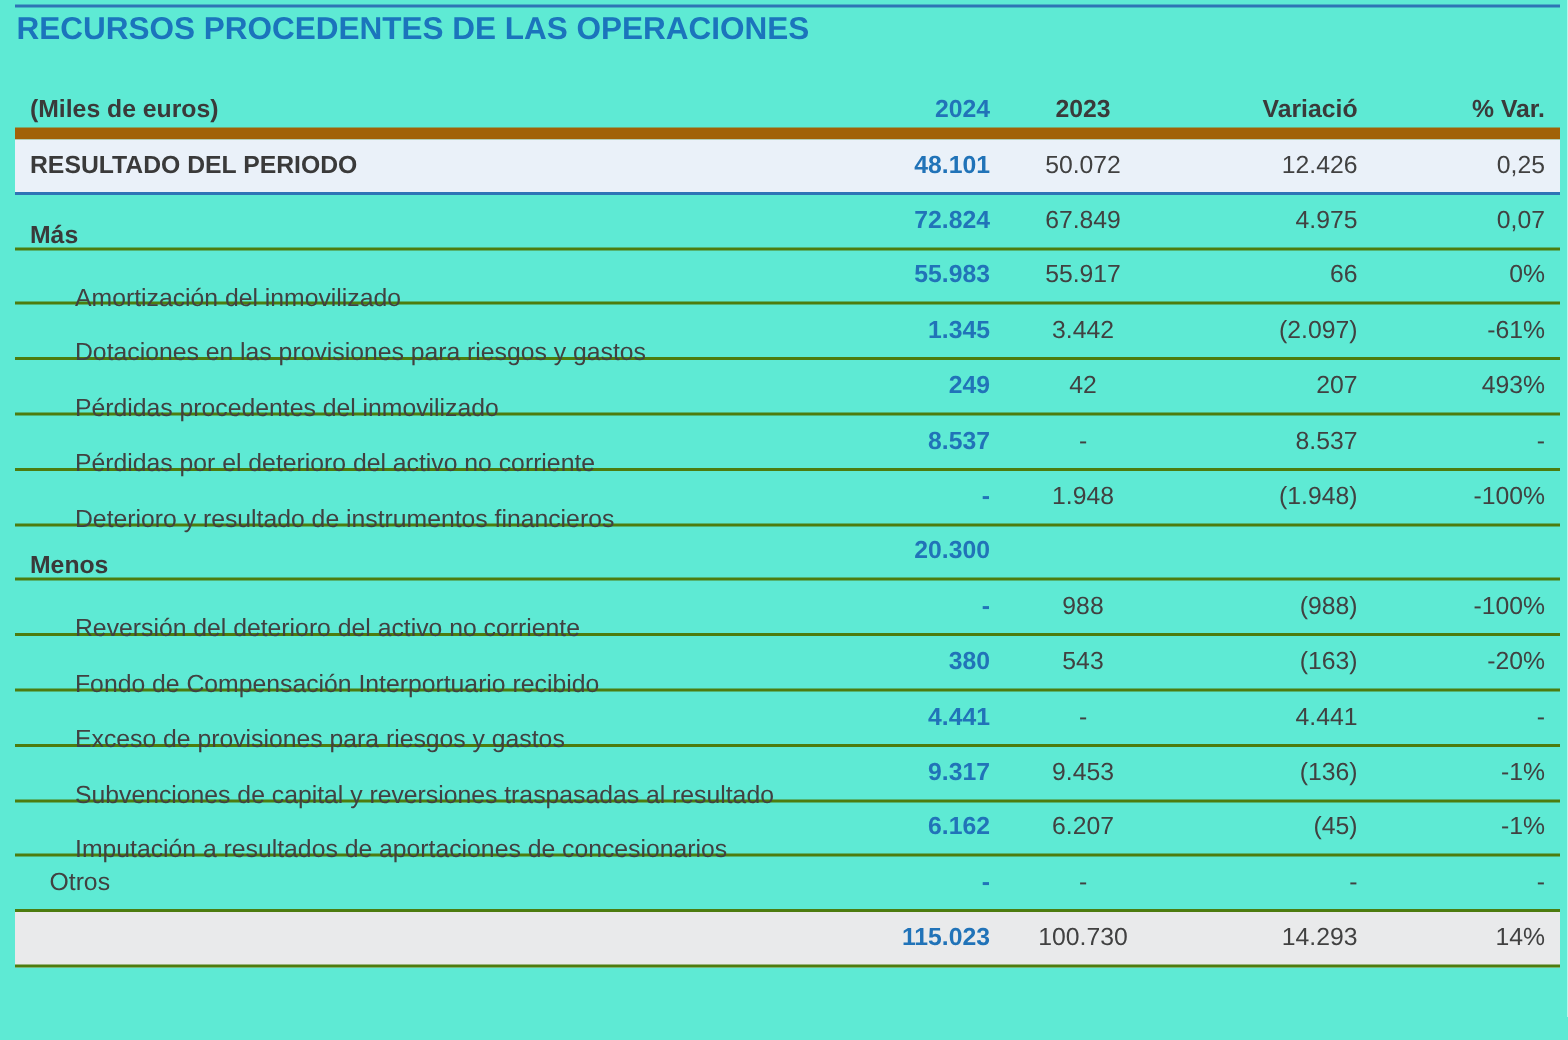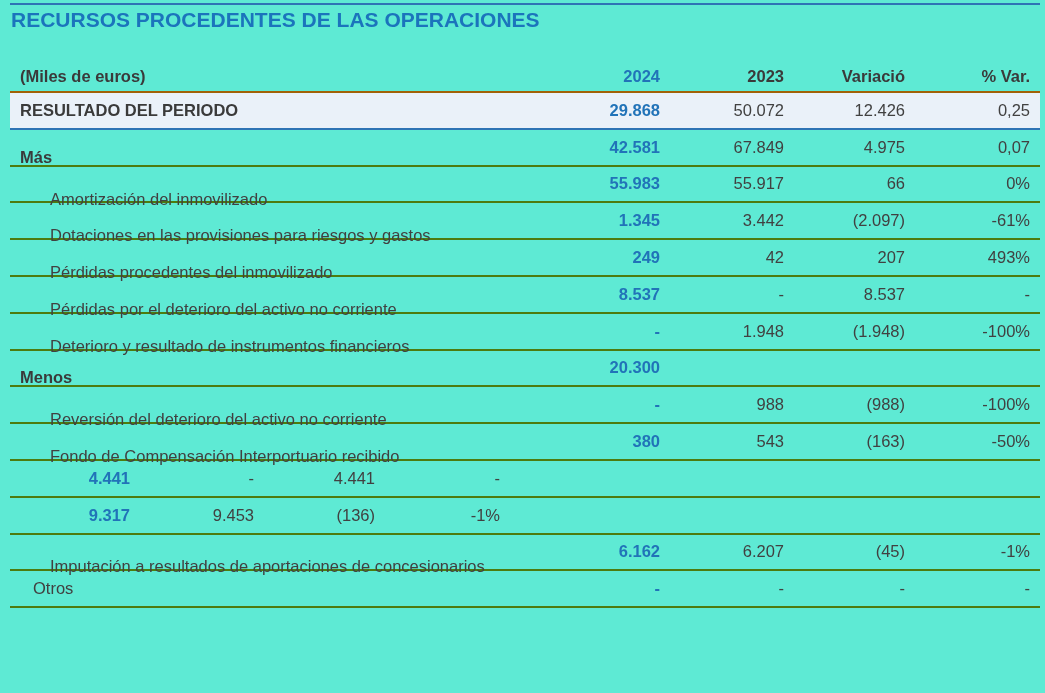--- a/index.html
+++ b/index.html
@@ -25,31 +25,31 @@
   }
   .row {
     display:flex; align-items:center;
     box-sizing:border-box;
     height:36.8px;
     border-bottom:2px solid #4d7c0f;
     padding-right:10px;
   }
   .row.header-row {
     height:31px;
-    border-bottom:2px solid #a16207;
+    border-bottom:8px solid #a16207;
     font-weight:bold; color:#3A3A3A;
   }
   .cell-label {
     flex:1 1 auto; min-width:0;
     padding-left:10px;
     text-align:left; white-space:nowrap; overflow:hidden;
   }
   .col { flex:0 0 auto; text-align:right; white-space:nowrap; }
   .col-2024 { width:120px; }
-  .col-2023 { width:124px; }
+  .col-2023 { width:124px;text-align:center; }
   .col-var  { width:121px; }
   .col-pct  { width:125px; }
   .row .col-2024 { color:#2173B8; font-weight:bold; }
   .header-row .col-2024 { color:#2173B8; }
 
   
   .type-highlight { background:#EAF1F9; border-bottom-color:#2E74B5; }
   .type-highlight .cell-label { font-weight:bold; color:#3A3A3A; }
   .type-section .cell-label { font-weight:bold; color:#3A3A3A;margin-top:20px; }
   .type-item .cell-label { padding-left:40px;margin-top:30px; }
@@ -71,29 +71,29 @@
       <div class="cell-label">(Miles de euros)</div>
       <div class="col col-2024">2024</div>
       <div class="col col-2023">2023</div>
       <div class="col col-var">Variació</div>
       <div class="col col-pct">% Var.</div>
     </div>
 
     <div>
   <div class="row type-highlight">
     <div class="cell-label">RESULTADO DEL PERIODO</div>
-    <div class="col col-2024">29.868</div>
+    <div class="col col-2024">48.101</div>
     <div class="col col-2023">50.072</div>
     <div class="col col-var">12.426</div>
     <div class="col col-pct">0,25</div>
   </div>
 
   <div class="row type-section">
     <div class="cell-label">Más</div>
-    <div class="col col-2024">42.581</div>
+    <div class="col col-2024">72.824</div>
     <div class="col col-2023">67.849</div>
     <div class="col col-var">4.975</div>
     <div class="col col-pct">0,07</div>
   </div>
 
   <div class="row type-item">
     <div class="cell-label">Amortización del inmovilizado</div>
     <div class="col col-2024">55.983</div>
     <div class="col col-2023">55.917</div>
     <div class="col col-var">66</div>
@@ -147,31 +147,33 @@
     <div class="col col-2023">988</div>
     <div class="col col-var">(988)</div>
     <div class="col col-pct">-100%</div>
   </div>
 
   <div class="row type-item">
     <div class="cell-label">Fondo de Compensación Interportuario recibido</div>
     <div class="col col-2024">380</div>
     <div class="col col-2023">543</div>
     <div class="col col-var">(163)</div>
-    <div class="col col-pct">-50%</div>
-  </div>
-
-  <div class="row type-item">
+    <div class="col col-pct">-20%</div>
+  </div>
+
+  <div class="row type-item">
+    <div class="cell-label">Exceso de provisiones para riesgos y gastos</div>
     <div class="col col-2024">4.441</div>
     <div class="col col-2023">-</div>
     <div class="col col-var">4.441</div>
     <div class="col col-pct">-</div>
   </div>
 
   <div class="row type-item">
+    <div class="cell-label">Subvenciones de capital y reversiones traspasadas al resultado</div>
     <div class="col col-2024">9.317</div>
     <div class="col col-2023">9.453</div>
     <div class="col col-var">(136)</div>
     <div class="col col-pct">-1%</div>
   </div>
 
   <div class="row type-item">
     <div class="cell-label">Imputación a resultados de aportaciones de concesionarios</div>
     <div class="col col-2024">6.162</div>
     <div class="col col-2023">6.207</div>
@@ -180,17 +182,24 @@
   </div>
 
   <div class="row type-item-outdent">
     <div class="cell-label">Otros</div>
     <div class="col col-2024">-</div>
     <div class="col col-2023">-</div>
     <div class="col col-var">-</div>
     <div class="col col-pct">-</div>
   </div>
 
+  <div class="row type-total">
+    <div class="cell-label"></div>
+    <div class="col col-2024">115.023</div>
+    <div class="col col-2023">100.730</div>
+    <div class="col col-var">14.293</div>
+    <div class="col col-pct">14%</div>
+  </div>
 </div>
 
   </div>
 
 </div>
 
 </body></html>

